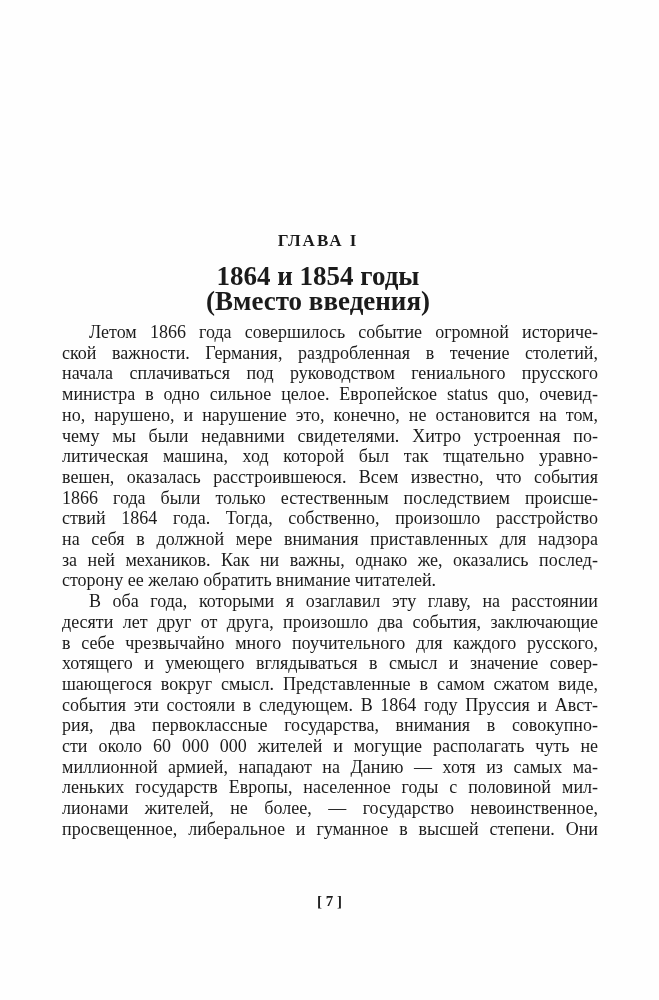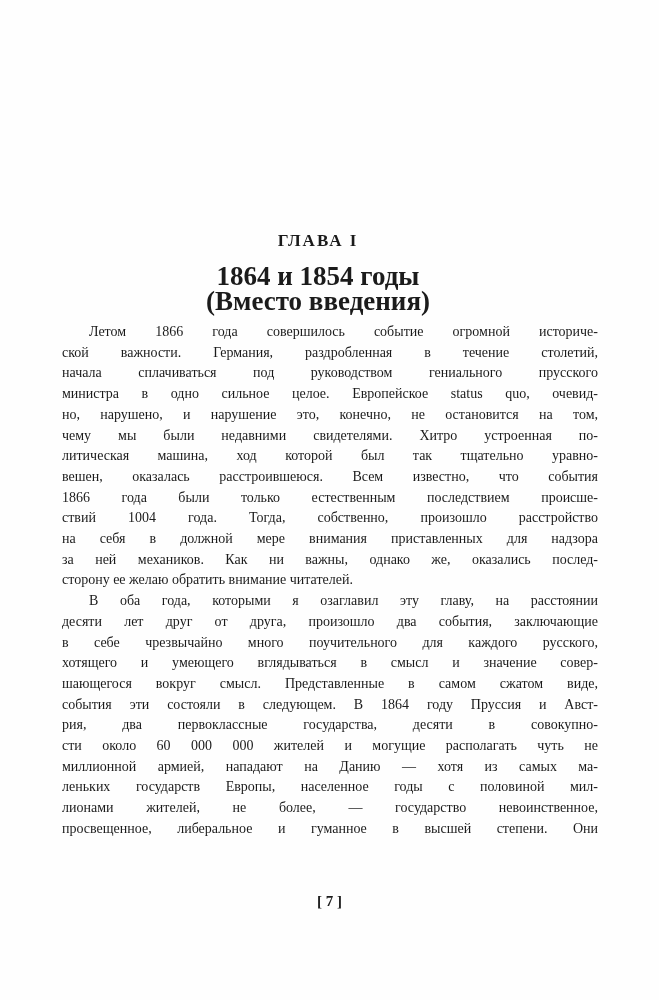--- a/index.html
+++ b/index.html
@@ -32,21 +32,21 @@
   .chapter-subtitle {
     font-size: 27px;
     font-weight: bold;
     line-height: 25px;
   }
   .body-text {
     position: absolute;
     top: 322px;
     left: 62px;
     width: 536px;
-    font-size: 14px;
+    font-size: 18px;
     line-height: 20.7px;
   }
   .line {
     text-align: justify;
     text-align-last: justify;
   }
   .line.indent { padding-left: 27px; }
   .line.para-end { text-align-last: left; }
   .footer {
     position: absolute;
@@ -75,34 +75,34 @@
     <div>
       <div class="line indent">Летом 1866 года совершилось событие огромной историче-</div>
       <div class="line">ской важности. Германия, раздробленная в течение столетий,</div>
       <div class="line">начала сплачиваться под руководством гениального прусского</div>
       <div class="line">министра в одно сильное целое. Европейское status quo, очевид-</div>
       <div class="line">но, нарушено, и нарушение это, конечно, не остановится на том,</div>
       <div class="line">чему мы были недавними свидетелями. Хитро устроенная по-</div>
       <div class="line">литическая машина, ход которой был так тщательно уравно-</div>
       <div class="line">вешен, оказалась расстроившеюся. Всем известно, что события</div>
       <div class="line">1866 года были только естественным последствием происше-</div>
-      <div class="line">ствий 1004 года. Тогда, собственно, произошло расстройство</div>
+      <div class="line">ствий 1864 года. Тогда, собственно, произошло расстройство</div>
       <div class="line">на себя в должной мере внимания приставленных для надзора</div>
       <div class="line">за ней механиков. Как ни важны, однако же, оказались послед-</div>
       <div class="line para-end">сторону ее желаю обратить внимание читателей.</div>
     </div>
 
     <div>
       <div class="line indent">В оба года, которыми я озаглавил эту главу, на расстоянии</div>
       <div class="line">десяти лет друг от друга, произошло два события, заключающие</div>
       <div class="line">в себе чрезвычайно много поучительного для каждого русского,</div>
       <div class="line">хотящего и умеющего вглядываться в смысл и значение совер-</div>
       <div class="line">шающегося вокруг смысл. Представленные в самом сжатом виде,</div>
       <div class="line">события эти состояли в следующем. В 1864 году Пруссия и Авст-</div>
-      <div class="line">рия, два первоклассные государства, десяти в совокупно-</div>
+      <div class="line">рия, два первоклассные государства, внимания в совокупно-</div>
       <div class="line">сти около 60 000 000 жителей и могущие располагать чуть не</div>
       <div class="line">миллионной армией, нападают на Данию — хотя из самых ма-</div>
       <div class="line">леньких государств Европы, населенное годы с половиной мил-</div>
       <div class="line">лионами жителей, не более, — государство невоинственное,</div>
       <div class="line">просвещенное, либеральное и гуманное в высшей степени. Они</div>
     </div>
 
   </div>
 
   <div class="footer">[ 7 ]</div>

